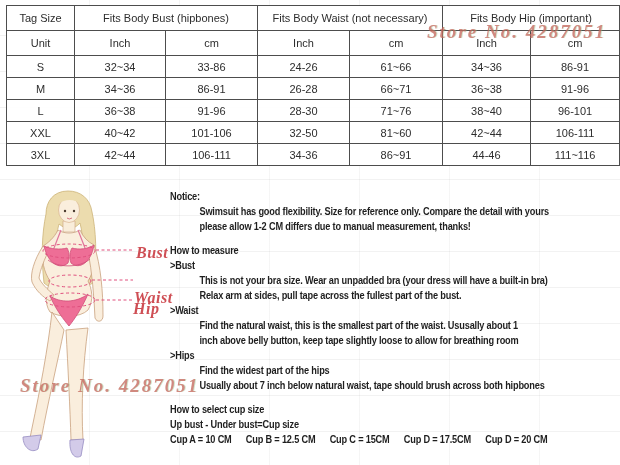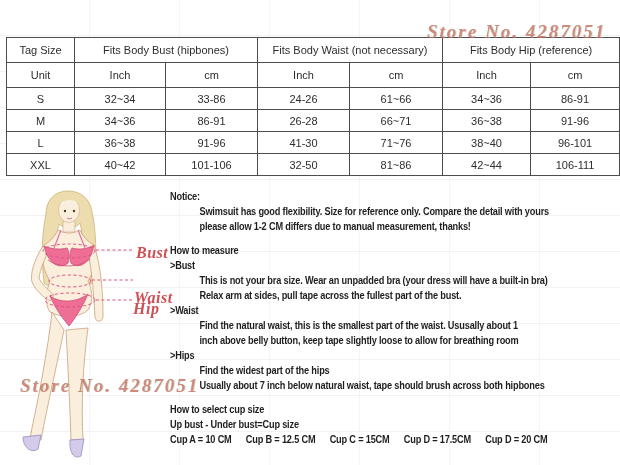--- a/index.html
+++ b/index.html
@@ -5,21 +5,21 @@
   html,body{margin:0;padding:0;background:#fff;}
   #screen{
     position:relative;width:620px;height:465px;background:#fff;overflow:hidden;
     font-family:"Liberation Sans",sans-serif;
     background-image:
       repeating-linear-gradient(to bottom, transparent 0 35px, rgba(130,130,130,.10) 35px 36px),
       repeating-linear-gradient(to right, transparent 0 89px, rgba(130,130,130,.08) 89px 90px);
   }
   
   table.size{position:absolute;left:6px;top:5px;border-collapse:collapse;table-layout:fixed;
-    width:613px;background:rgba(255,255,255,.92);margin-top:32px;}
+    width:613px;background:rgba(255,255,255,.92);}
   table.size td,table.size th{border:1px solid #4d4d4d;font-size:11px;font-weight:normal;
     color:#2d2d2d;text-align:center;vertical-align:middle;padding:0;white-space:nowrap;overflow:hidden;}
   tr.hdr{height:25px;} tr.unit{height:25px;} tr.datarow{height:22px;}
   
   .wm{position:absolute;font-family:"Liberation Serif",serif;font-style:italic;font-weight:bold;
     letter-spacing:2px;opacity:.78;white-space:nowrap;z-index:5;
     text-shadow:1px 0 0 rgba(150,195,140,.55);}
   #wm-top{left:427px;top:21px;font-size:19px;}
   #wm-bottom{left:20px;top:375px;font-size:19px;}
   
@@ -50,21 +50,21 @@
       <col style="width:92px">
         <col style="width:93px">
         <col style="width:88px">
         <col style="width:89px">
     </colgroup>
     <thead>
       <tr class="hdr">
         <th>Tag Size</th>
         <th colspan="2">Fits Body Bust (hipbones)</th>
         <th colspan="2">Fits Body Waist (not necessary)</th>
-        <th colspan="2">Fits Body Hip (reference)</th>
+        <th colspan="2">Fits Body Hip (important)</th>
       </tr>
       <tr class="unit">
         <td>Unit</td>
         <td>Inch</td>
         <td>cm</td>
         <td>Inch</td>
         <td>cm</td>
         <td>Inch</td>
         <td>cm</td>
       </tr>
@@ -85,33 +85,42 @@
           <td>86-91</td>
           <td>26-28</td>
           <td>66~71</td>
           <td>36~38</td>
           <td>91-96</td>
         </tr>
         <tr class="datarow">
           <td>L</td>
           <td>36~38</td>
           <td>91-96</td>
-          <td>41-30</td>
+          <td>28-30</td>
           <td>71~76</td>
           <td>38~40</td>
           <td>96-101</td>
         </tr>
         <tr class="datarow">
           <td>XXL</td>
           <td>40~42</td>
           <td>101-106</td>
           <td>32-50</td>
-          <td>81~86</td>
+          <td>81~60</td>
           <td>42~44</td>
           <td>106-111</td>
+        </tr>
+        <tr class="datarow">
+          <td>3XL</td>
+          <td>42~44</td>
+          <td>106-111</td>
+          <td>34-36</td>
+          <td>86~91</td>
+          <td>44-46</td>
+          <td>111~116</td>
         </tr>
       </tbody>
   </table>
 
   <span class="wm" id="wm-top" style="color: rgb(196, 104, 92);">Store No. 4287051</span>
   <span class="wm" id="wm-bottom" style="color: rgb(196, 104, 92);">Store No. 4287051</span>
 
   <svg id="figure-svg" width="150" height="277" viewBox="0 0 150 277">
     <g>
       <path d="M60,3 C45,3 38,14 38,26 C34,45 33,68 36,95 C40,99 46,100 50,97 C46,72 47,50 51,36 C58,42 66,42 72,35 C76,50 76,72 72,94 C76,98 82,98 86,94 C89,66 88,42 84,24 C82,10 72,3 60,3 Z" fill="#ecdcae" stroke="#cdb479" stroke-width="0.8"></path>

